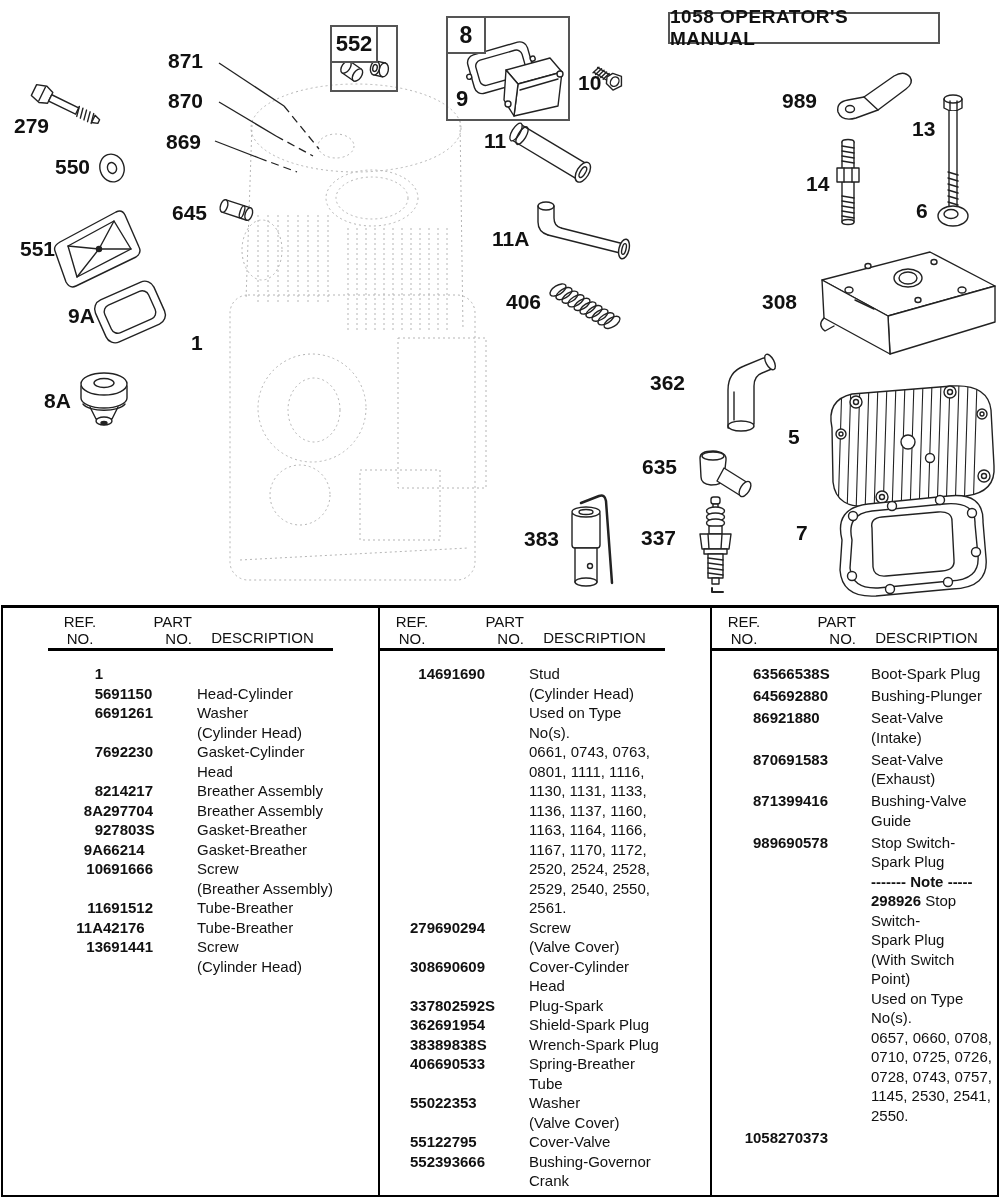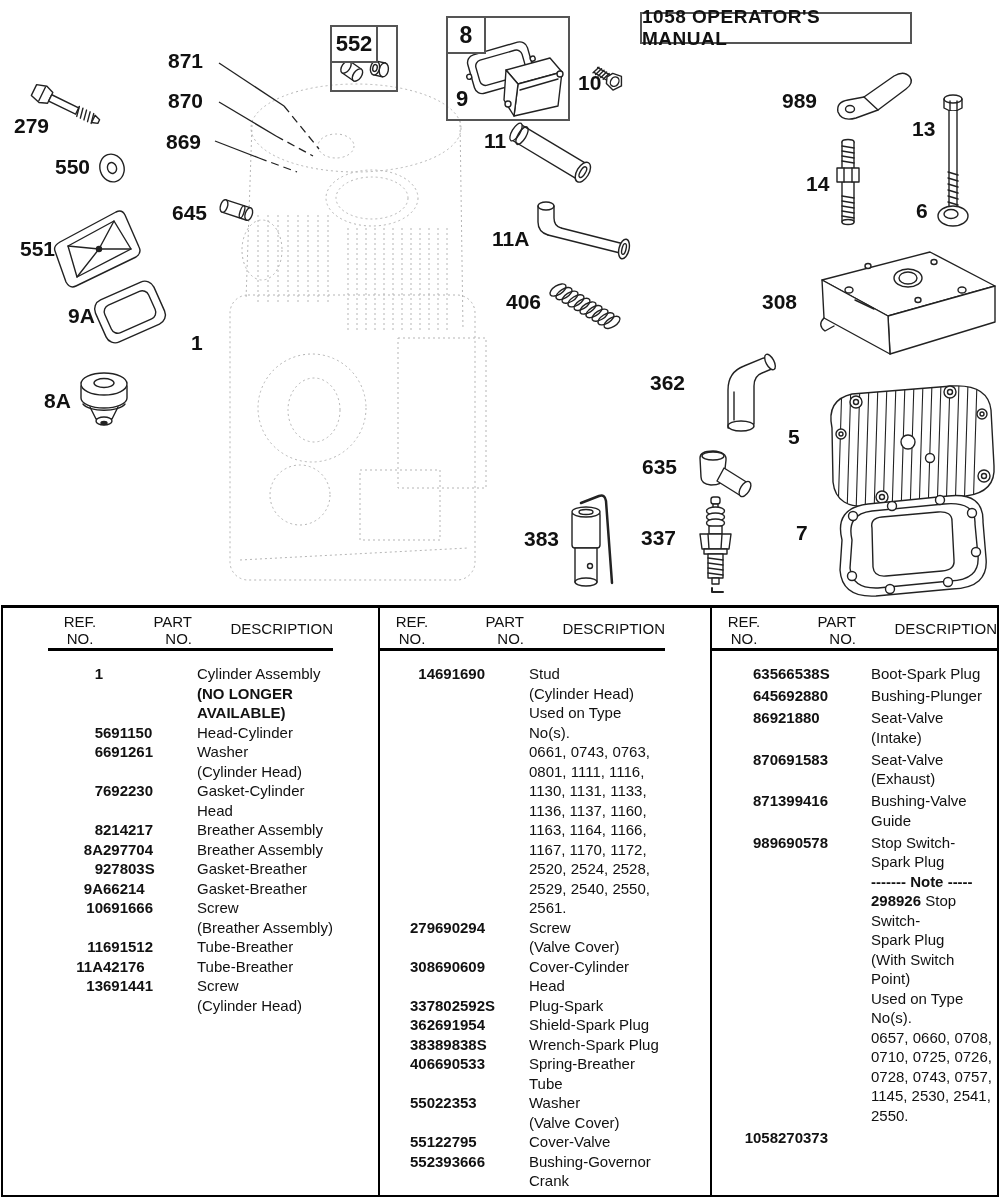--- a/index.html
+++ b/index.html
@@ -10,32 +10,32 @@
   .diagram svg{position:absolute;left:0;top:0;}
   .callout{position:absolute;font-weight:bold;font-size:21px;line-height:1;color:#111;white-space:nowrap;}
   .part-box{position:absolute;border:2px solid #555;background:transparent;}
   .box-label{position:absolute;left:0;top:0;display:flex;align-items:center;justify-content:center;
              border-right:2px solid #555;border-bottom:2px solid #555;font-weight:bold;background:#fff;}
   .box552{left:330px;top:25px;width:64px;height:63px;}
   .box552 .box-label{width:44px;height:34px;font-size:22px;}
   .box8{left:446px;top:16px;width:120px;height:101px;}
   .box8 .box-label{width:36px;height:34px;font-size:23px;}
   .inbox9{left:8px;top:68px;font-size:22px;position:absolute;font-weight:bold;}
-  .manual-box{position:absolute;left:640px;top:12px;width:268px;height:28px;border:2px solid #555;
+  .manual-box{position:absolute;left:668px;top:12px;width:268px;height:28px;border:2px solid #555;
               display:flex;align-items:center;justify-content:center;font-weight:bold;font-size:19px;letter-spacing:.5px;}
   
   .parts-table{position:absolute;left:1px;top:605px;width:994px;height:587px;
                border:2px solid #000;border-top-width:3px;display:flex;font-size:15px;line-height:19.5px;}
   .tcol{flex:1;display:flex;flex-direction:column;min-width:0;margin-left:45px;}
   .tcol + .tcol{border-left:2px solid #000;}
   .thead{display:flex;align-items:flex-start;padding-top:5px;height:35px;border-bottom:3px solid #000;
          font-size:15px;line-height:17px;}
   .h-ref{width:64px;text-align:center;}
   .h-part{width:80px;text-align:right;}
-  .h-desc{flex:1;text-align:right;align-self:flex-end;padding-bottom:11px;}
+  .h-desc{flex:1;text-align:center;align-self:flex-end;padding-bottom:2px;}
   .rows{flex:1;padding-top:13px;overflow:hidden;}
   .trow{display:flex;align-items:flex-start;}
   .cref{width:55px;text-align:right;font-weight:bold;flex:none;}
   .cpart{width:85px;text-align:left;font-weight:bold;flex:none;}
   .cdesc{margin-left:9px;flex:1;min-width:0;}
   .tcol3 .cref{width:66px;}
   .tcol3 .cpart{width:84px;}
   .tcol3 .trow{margin-bottom:2.5px;}
   .dline .b{font-weight:bold;}
 </style>
@@ -442,25 +442,20 @@
         <div class="h-part">
           <div>PART</div>
             <div>NO.</div>
         </div>
         <div class="h-desc">DESCRIPTION</div>
       </div>
       <div class="rows">
           <div class="trow">
             <div class="cref">1</div>
             <div class="cpart"></div>
-            <div class="cdesc">
-              <div class="dline"><span>Cylinder Assembly</span></div>
-              <div class="dline"><span class="b">(NO LONGER</span></div>
-              <div class="dline"><span class="b">AVAILABLE)</span></div>
-            </div>
           </div>
           <div class="trow">
             <div class="cref">5</div>
             <div class="cpart">691150</div>
             <div class="cdesc">
               <div class="dline"><span>Head-Cylinder</span></div>
             </div>
           </div>
           <div class="trow">
             <div class="cref">6</div>

